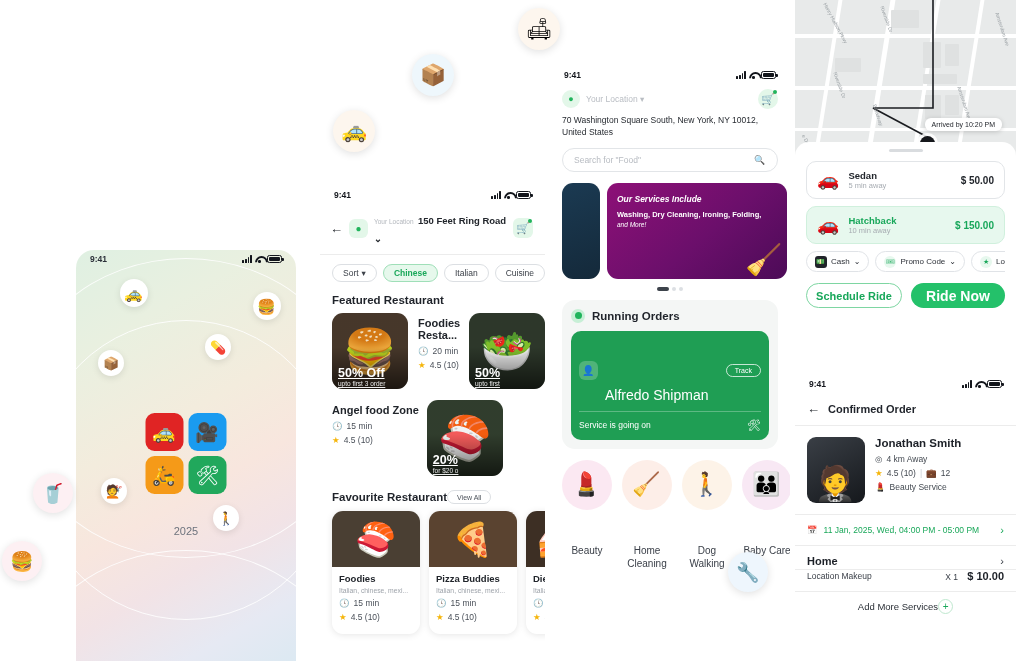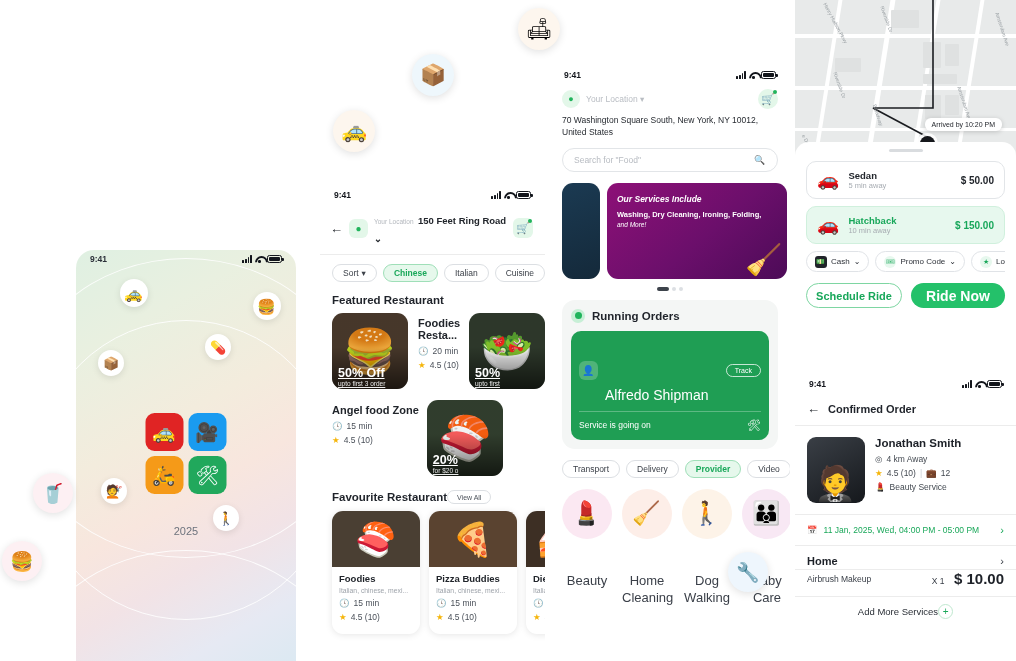--- a/index.html
+++ b/index.html
@@ -129,21 +129,21 @@
     display:flex;align-items:center;justify-content:center;font-size:10px;}
   .orow .nm{flex:1;font-size:14px;margin-top:48px;}
   .track{border:1px solid rgba(255,255,255,.75);border-radius:12px;font-size:7px;padding:2px 8px;}
   .odiv{height:1px;background:rgba(255,255,255,.28);margin:8px 0 7px;}
   .orow2{display:flex;align-items:center;justify-content:space-between;font-size:8.5px;}
   .svc-pills{display:flex;gap:6px;padding:11px 0 0 12px;overflow:hidden;}
   .cats{display:flex;gap:10px;padding:11px 0 0 12px;}
   .cat{width:50px;text-align:center;flex:none;}
   .cat .ci{width:50px;height:50px;border-radius:50%;display:flex;align-items:center;
     justify-content:center;font-size:23px;margin-bottom:5px;}
-  .cat .cl{font-size:13px;color:#3b4049;line-height:1.3;margin-top:34px;}
+  .cat .cl{font-size:10px;color:#3b4049;line-height:1.3;margin-top:34px;}
 
   
   #ride { left: 795px; top: 0px; width: 221px; height: 360px; background:#e9eaea; }
   .map{position:absolute;inset:0;background:#e8eaea;overflow:hidden;}
   .rd{position:absolute;background:#fff;}
   .blk{position:absolute;background:#dfe1e1;border-radius:1px;}
   .mlabel{position:absolute;font-size:5px;color:#9aa0a4;white-space:nowrap;}
   .route{position:absolute;left:0;top:0;}
   .eta{position:absolute;right:14px;top:118px;background:#fff;border-radius:6px;
     padding:3px 7px;font-size:7px;color:#23262c;box-shadow:0 1px 5px rgba(0,0,0,.18);}
@@ -189,21 +189,21 @@
   .crow{display:flex;align-items:center;justify-content:space-between;padding:9px 12px;}
   .crow .lf{display:flex;align-items:center;gap:6px;font-size:8.5px;color:#1aa85a;}
   .chev{color:#1aa85a;font-size:11px;}
   .chev.g{color:#3b4049;}
   .addr-t{font-size:11px;font-weight:bold;color:#1d2128;}
   .addr-s{font-size:8px;color:#5a6068;padding:0 12px 9px;}
   .svc-t{font-size:11px;font-weight:bold;color:#1d2128;padding:9px 12px 5px;}
   .svc-r{display:flex;align-items:center;justify-content:space-between;padding:0 12px 9px;}
   .svc-r .l{font-size:8.5px;color:#3b4049;}
   .svc-r .r{font-size:8.5px;color:#3b4049;}
-  .svc-r .r b{font-size:15px;color:#1d2128;margin-left:7px;}
+  .svc-r .r b{font-size:11px;color:#1d2128;margin-left:7px;}
   .addmore{display:flex;align-items:center;justify-content:center;padding:7px 12px 0;}
   .addmore .l{font-size:9.5px;color:#2a2f36;}
   .plus{width:15px;height:15px;border-radius:50%;border:1px solid #bfe8cf;color:#1aa85a;
     display:flex;align-items:center;justify-content:center;font-size:10px;}
 
   
   .fbub{position:absolute;border-radius:50%;background:#fff;display:flex;align-items:center;
     justify-content:center;box-shadow:0 2px 9px rgba(0,0,0,.12);}
 </style>
 </head>
@@ -475,26 +475,20 @@
           <span class="track">Track</span>
         </div>
         <div class="odiv"></div>
         <div class="orow2">
           <span>Service is going on</span>
           <span style="font-size:11px">🛠</span>
         </div>
       </div>
     </div>
 
-    <div class="svc-pills">
-      <span class="pill">Transport</span>
-      <span class="pill">Delivery</span>
-      <span class="pill active">Provider</span>
-      <span class="pill">Video</span>
-    </div>
 
     <div class="cats">
       <div class="cat">
         <div class="ci" style="background:#fbe8f2">
           <span>💄</span>
           </div>
         <div class="cl">Beauty</div>
       </div>
       <div class="cat">
         <div class="ci" style="background:#fdeee8">
@@ -648,21 +642,21 @@
     </div>
     <div class="hr"></div>
 
     <div class="crow" style="padding-bottom:2px">
       <span class="addr-t">Home</span>
       <span class="chev g">›</span>
     </div>
     <div class="hr"></div>
 
     <div class="svc-r">
-      <span class="l">Airbrush Makeup</span>
+      <span class="l">Location Makeup</span>
       <span class="r">
         <span>X 1</span>
         <b>$ 10.00</b></span>
     </div>
     <div class="hr"></div>
 
     <div class="addmore">
       <span class="l">Add More Services</span>
       <span class="plus">+</span>
     </div>

